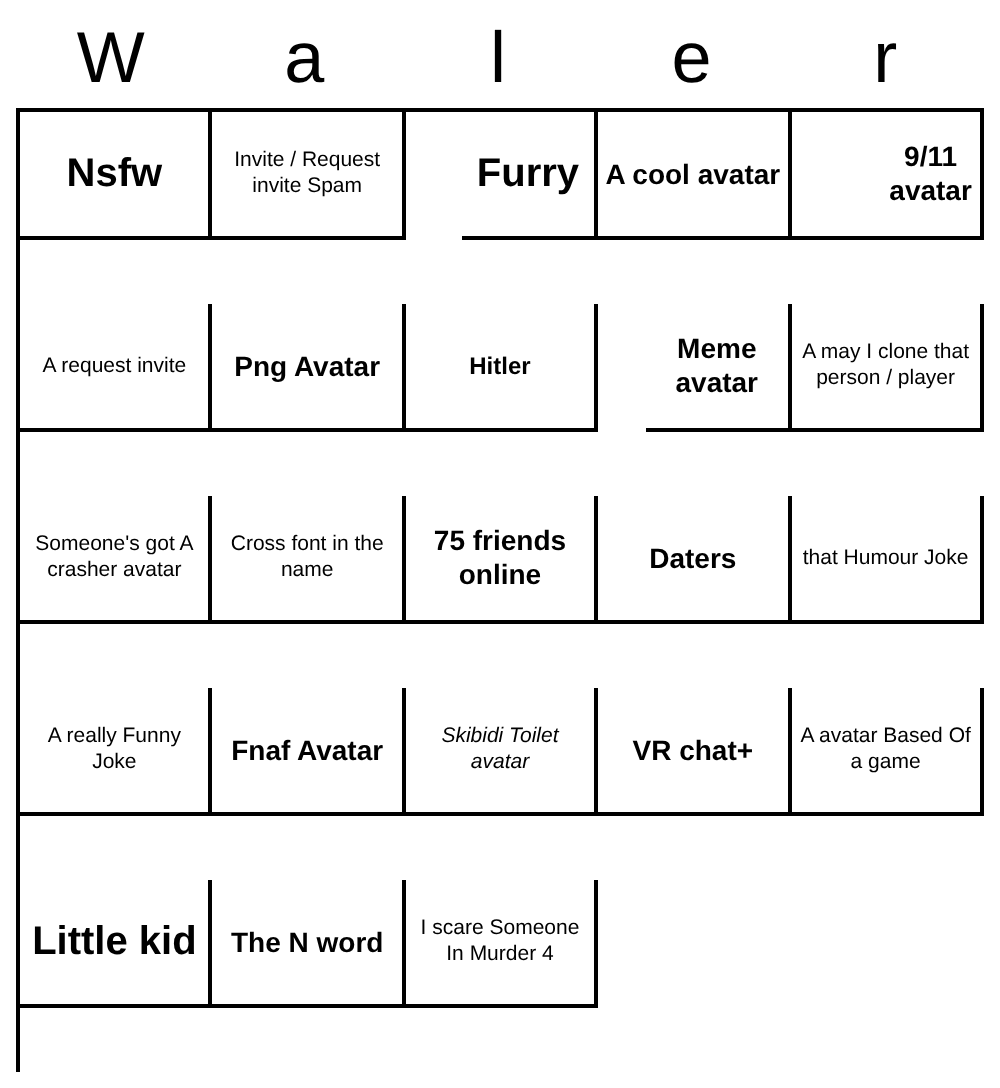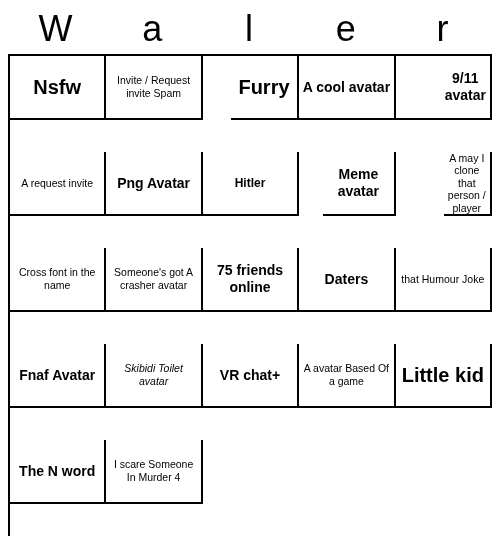--- a/index.html
+++ b/index.html
@@ -73,26 +73,27 @@
 <div class="bingo-grid" id="grid-container">
 <div class="bingo-cell" style="font-size: 20px; font-weight: bold;">Nsfw</div>
     <div class="bingo-cell" style="font-size: 10.5px;">Invite / Request invite Spam</div>
     <div class="bingo-cell" style="font-size: 20px; font-weight: bold; margin-left: 28px;">Furry</div>
     <div class="bingo-cell" style="font-size: 14px; font-weight: bold;">A cool avatar</div>
     <div class="bingo-cell" style="font-size: 14px; font-weight: bold; padding-left: 48px;">9/11 avatar</div>
     <div class="bingo-cell" style="font-size: 10.5px;">A request invite</div>
     <div class="bingo-cell" style="font-size: 14px; font-weight: bold;">Png Avatar</div>
     <div class="bingo-cell" style="font-size: 12px; font-weight: bold;">Hitler</div>
     <div class="bingo-cell" style="font-size: 14px; font-weight: bold; margin-left: 24px;">Meme avatar</div>
-    <div class="bingo-cell" style="font-size: 10.5px; margin-left: 48px;">A may I clone that person / player</div>
+    <div class="bingo-cell" style="font-size: 10.5px;">A may I clone that person / player</div>
+    <div class="bingo-cell" style="font-size: 10.5px;">Someone's got A crasher avatar</div>
     <div class="bingo-cell" style="font-size: 10.5px;">Cross font in the name</div>
-    <div class="bingo-cell" style="font-size: 10.5px;">Someone's got A crasher avatar</div>
     <div class="bingo-cell" style="font-size: 14px; font-weight: bold;">75 friends online</div>
     <div class="bingo-cell" style="font-size: 14px; font-weight: bold;">Daters</div>
     <div class="bingo-cell" style="font-size: 10.5px;">that Humour Joke</div>
+    <div class="bingo-cell" style="font-size: 10.5px;">A really Funny Joke</div>
     <div class="bingo-cell" style="font-size: 14px; font-weight: bold;">Fnaf Avatar</div>
     <div class="bingo-cell" style="font-size: 10.5px; font-style: italic;">Skibidi Toilet avatar</div>
     <div class="bingo-cell" style="font-size: 14px; font-weight: bold;">VR chat+</div>
     <div class="bingo-cell" style="font-size: 10.5px;">A avatar Based Of a game</div>
     <div class="bingo-cell" style="font-size: 20px; font-weight: bold;">Little kid</div>
     <div class="bingo-cell" style="font-size: 14px; font-weight: bold;">The N word</div>
     <div class="bingo-cell" style="font-size: 10.5px;">I scare Someone In Murder 4</div>
   </div>
 
 </body></html>

